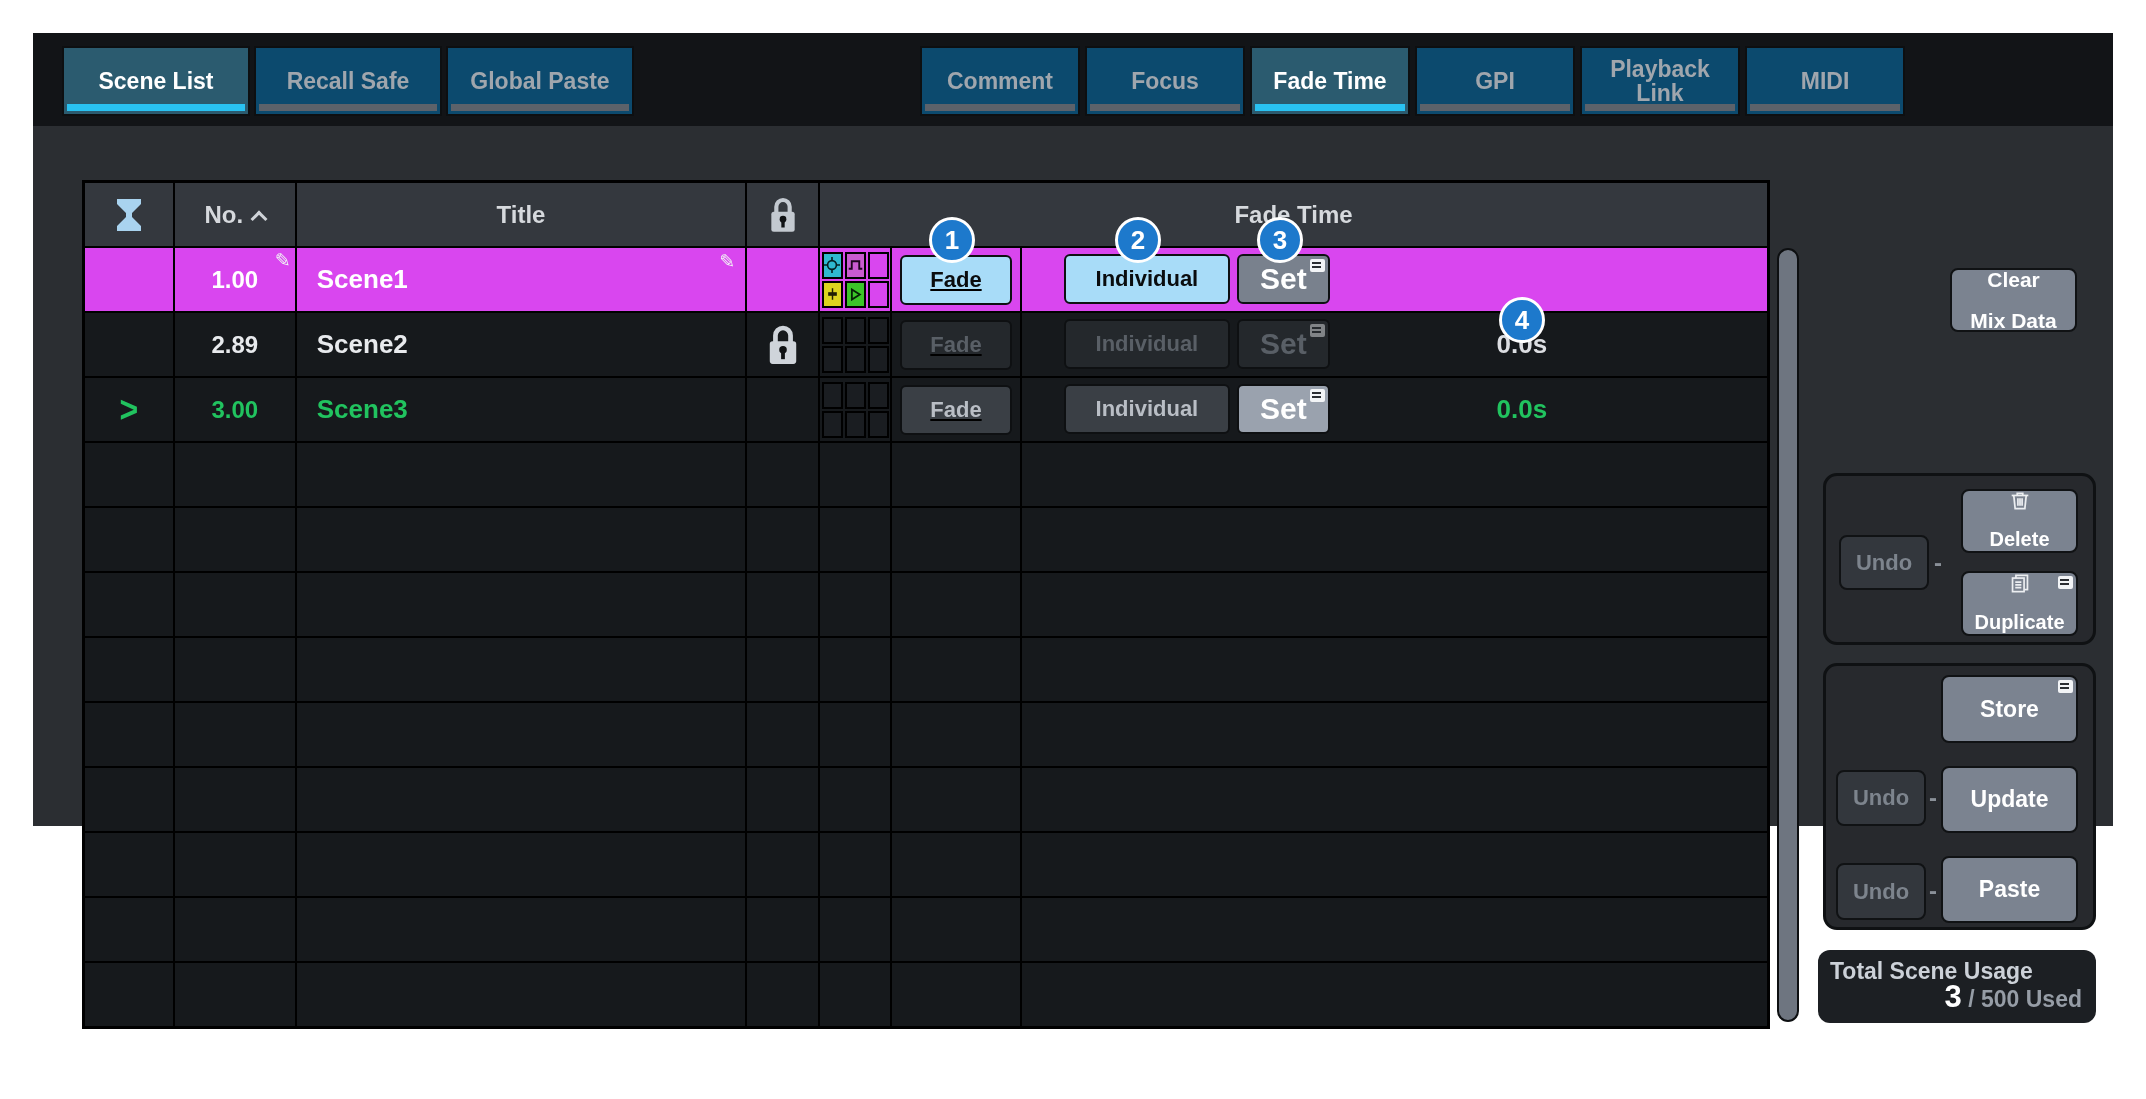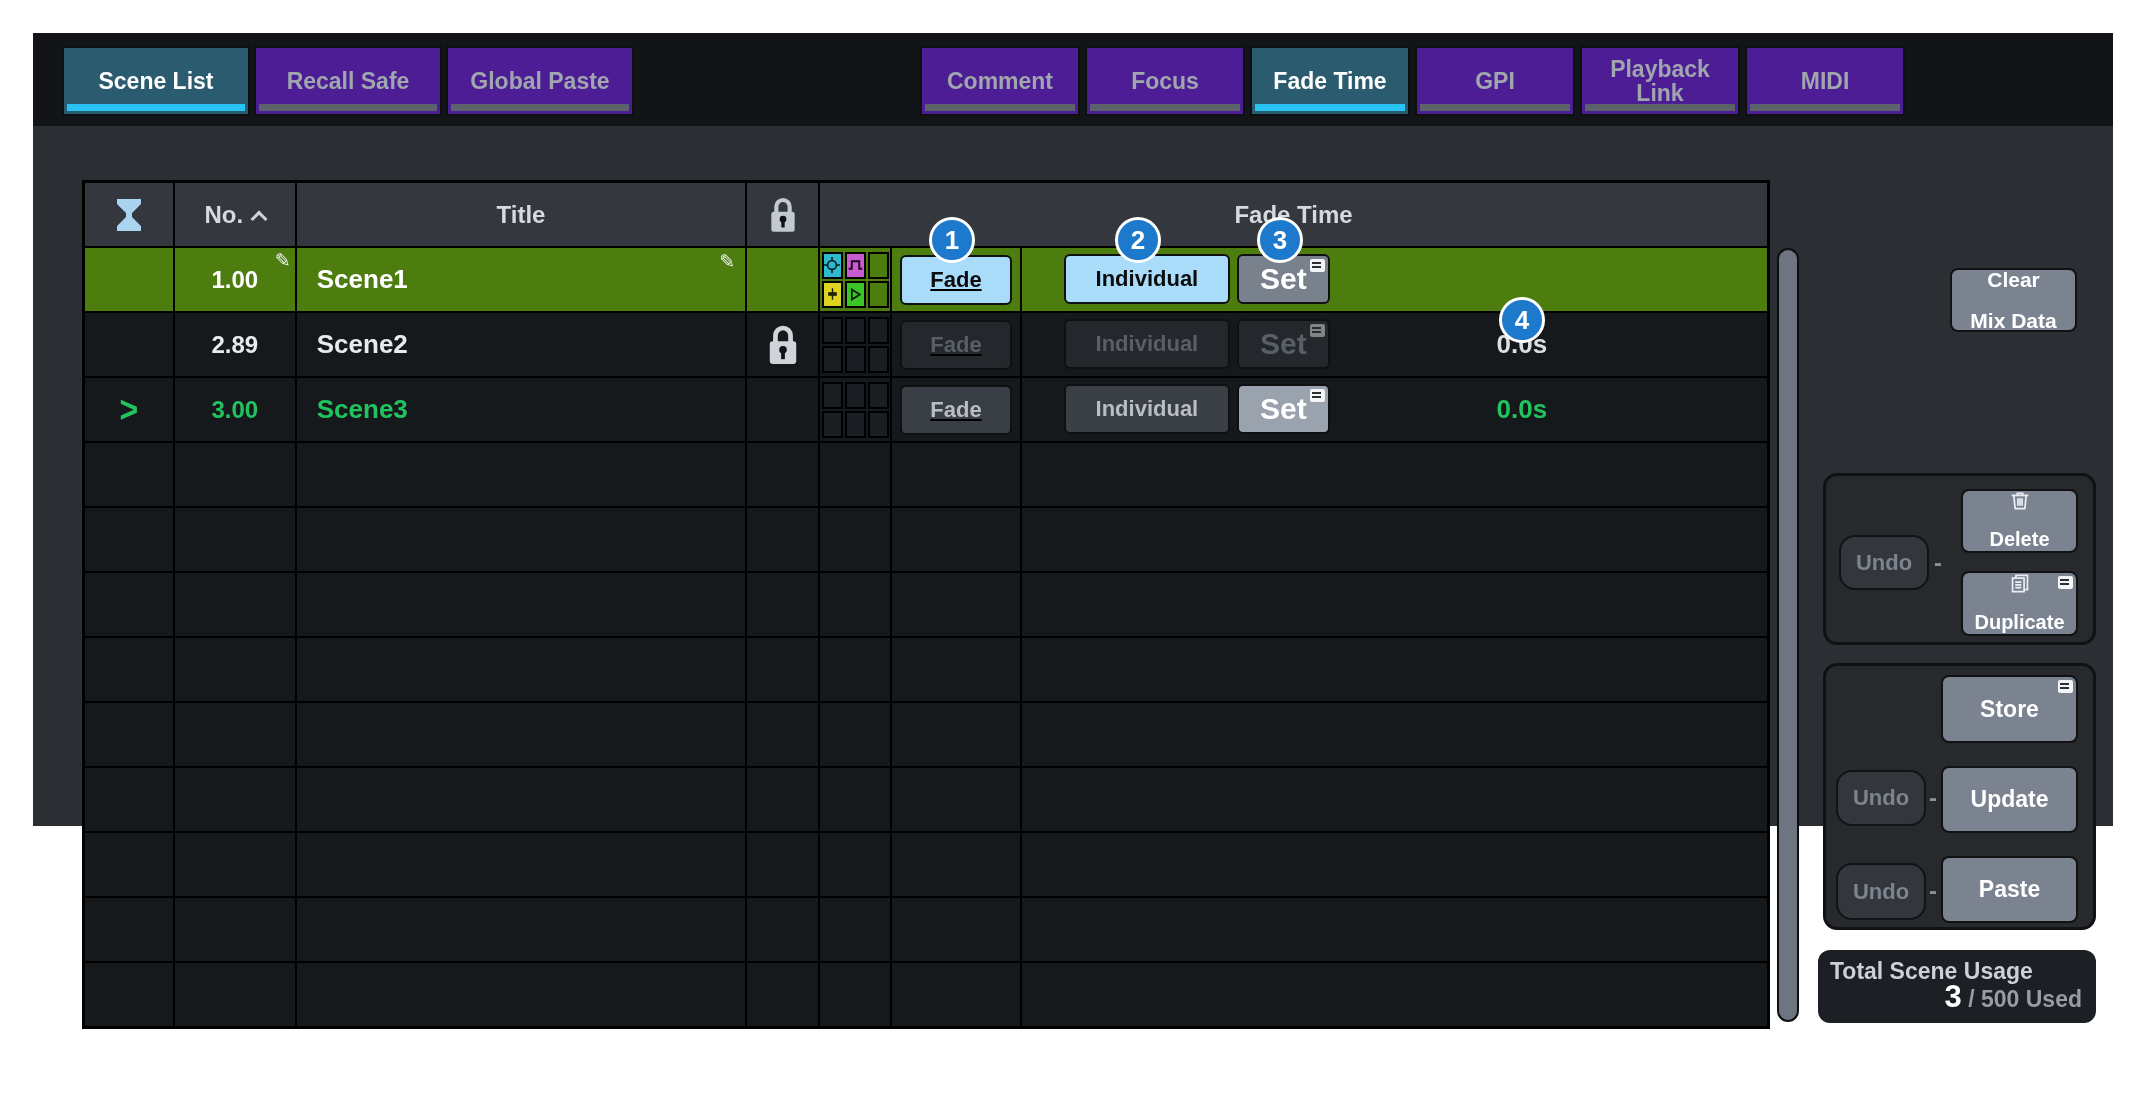--- a/index.html
+++ b/index.html
@@ -2,21 +2,21 @@
 <html><head>
 <meta charset="utf-8">
 <style>
   html,body{margin:0;padding:0;background:#fff;width:2146px;height:1099px;overflow:hidden;
     font-family:"Liberation Sans","DejaVu Sans",sans-serif;}
   *{box-sizing:border-box;}
   .app{position:absolute;left:33px;top:33px;width:2080px;height:793px;background:#2b2e32;}
   .topstrip{position:absolute;left:0;top:0;width:100%;height:93px;background:#121417;}
 
   
-  .tab{position:absolute;top:13px;height:70px;background:#4c1d95;border:2px solid #0d0f11;
+  .tab{position:absolute;top:13px;height:70px;background:#0c4a6e;border:2px solid #0d0f11;
        color:#a0a6ad;font-weight:bold;font-size:23px;display:flex;align-items:center;
        justify-content:center;text-align:center;line-height:1.05;cursor:pointer;}
   .tab::after{content:"";position:absolute;left:3px;right:3px;bottom:3px;height:7px;background:#5c626a;}
   .tab.active{background:#2b5b6f;color:#fff;}
   .tab.active::after{background:#29c2f2;}
   .tab span{max-width:170px;pointer-events:none;}
   .tab.rt span{max-width:125px;}
 
   
   .tbl{position:absolute;left:49px;top:147px;width:1688px;background:#000;padding:2px;
@@ -25,21 +25,21 @@
   .cell{background:#16191c;position:relative;display:flex;align-items:center;}
   .c1{width:88px;justify-content:center;}
   .c2{width:120px;justify-content:center;}
   .c3{width:449px;}
   .c4{width:71px;justify-content:center;}
   .c5{width:70px;justify-content:center;}
   .c6{width:128px;justify-content:center;text-decoration:underline;}
   .c7{width:746px;}
   .chead .cell{background:#34383e;}
   .hdr-txt{width:100%;text-align:center;color:#d6d9dd;font-weight:bold;font-size:24px;}
-  .sel .cell{background:#4d7c0f;}
+  .sel .cell{background:#d946ef;}
   .num{color:#e8eaed;font-weight:bold;font-size:24px;}
   .ttl{color:#e8eaed;font-weight:bold;font-size:26px;padding-left:20px;}
   .sel .num,.sel .ttl{color:#fff;}
   .grow .num,.grow .ttl,.grow .time,.grow .next{color:#21c35f;}
   .pencil{position:absolute;color:#f0f2f4;font-size:19px;line-height:1;}
   .pencil.pn{top:3px;right:4px;} .pencil.pt{top:4px;right:10px;}
   .caret{width:12px;height:12px;border-top:3px solid #cfd3d8;border-right:3px solid #cfd3d8;
          transform:rotate(-45deg);margin-left:10px;margin-top:8px;display:inline-block;}
   .next{font-size:32px;font-weight:bold;transform:scaleY(1.15);}
 
@@ -66,21 +66,21 @@
   .time{position:absolute;left:430px;top:0;width:140px;height:63px;display:flex;align-items:center;
         justify-content:center;font-weight:bold;font-size:26px;color:#dcdee2;}
 
   .sbar{position:absolute;left:1744px;top:215px;width:22px;height:774px;background:#6e7580;
         border-radius:12px;border:2px solid #0d0f11;cursor:pointer;}
 
   
   .btn-gray{position:absolute;background:#7b8390;color:#fff;border-radius:8px;border:2px solid #101214;
             font-weight:bold;display:flex;align-items:center;justify-content:center;text-align:center;
             cursor:pointer;font-family:"Liberation Sans","DejaVu Sans",sans-serif;}
-  .btn-undo{position:absolute;background:#33373d;color:#7d848d;border-radius:16px;border:2px solid #101214;
+  .btn-undo{position:absolute;background:#33373d;color:#7d848d;border-radius:8px;border:2px solid #101214;
             font-weight:bold;font-size:22px;display:flex;align-items:center;justify-content:center;cursor:pointer;
             font-family:"Liberation Sans","DejaVu Sans",sans-serif;}
   .panel{position:absolute;border:3px solid #0f1113;border-radius:14px;background:#27292d;}
   .dash{position:absolute;color:#8a9098;font-weight:bold;font-size:24px;}
   .vstack{flex-direction:column;gap:18px;line-height:1.1;}
   .usage{position:absolute;left:1785px;top:917px;width:278px;height:73px;background:#1c1f23;
          border-radius:12px;padding:8px 12px 6px 12px;}
   .usage-label{color:#ccd1d8;font-weight:bold;font-size:23px;}
   .usage-line{position:absolute;right:14px;bottom:8px;color:#969da6;font-weight:bold;font-size:23px;}
   .usage-count{color:#fff;font-size:31px;}

